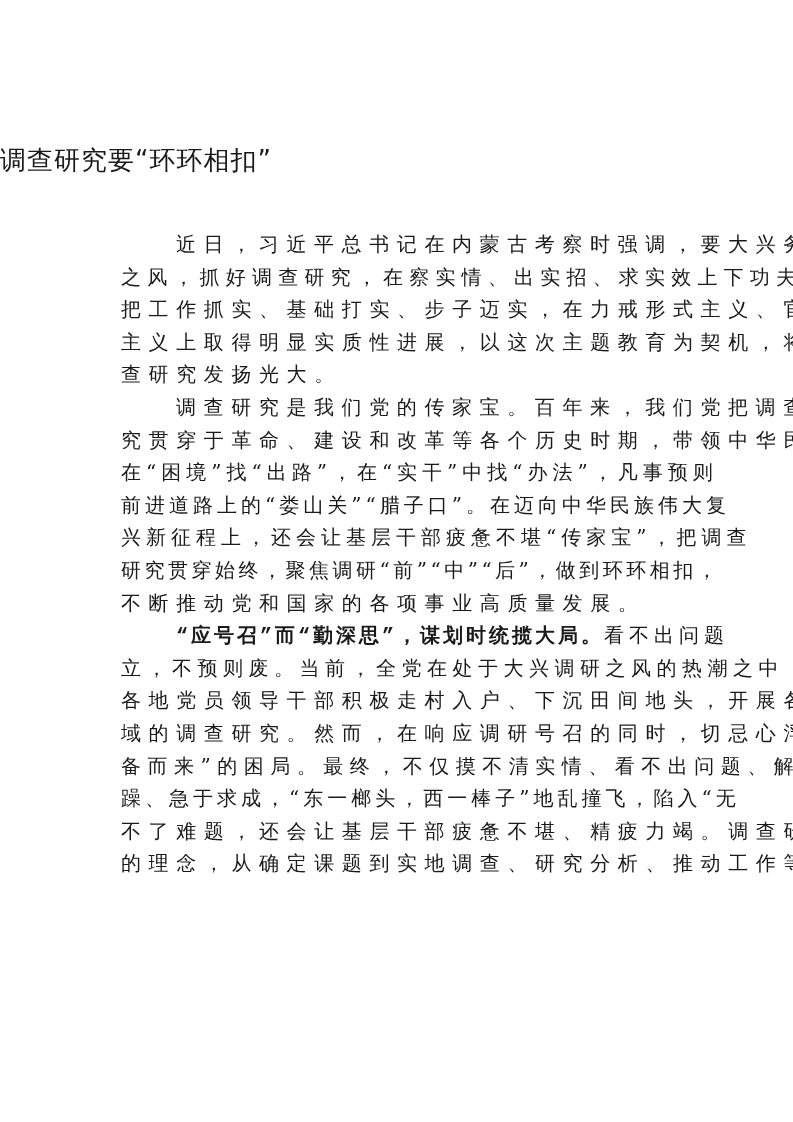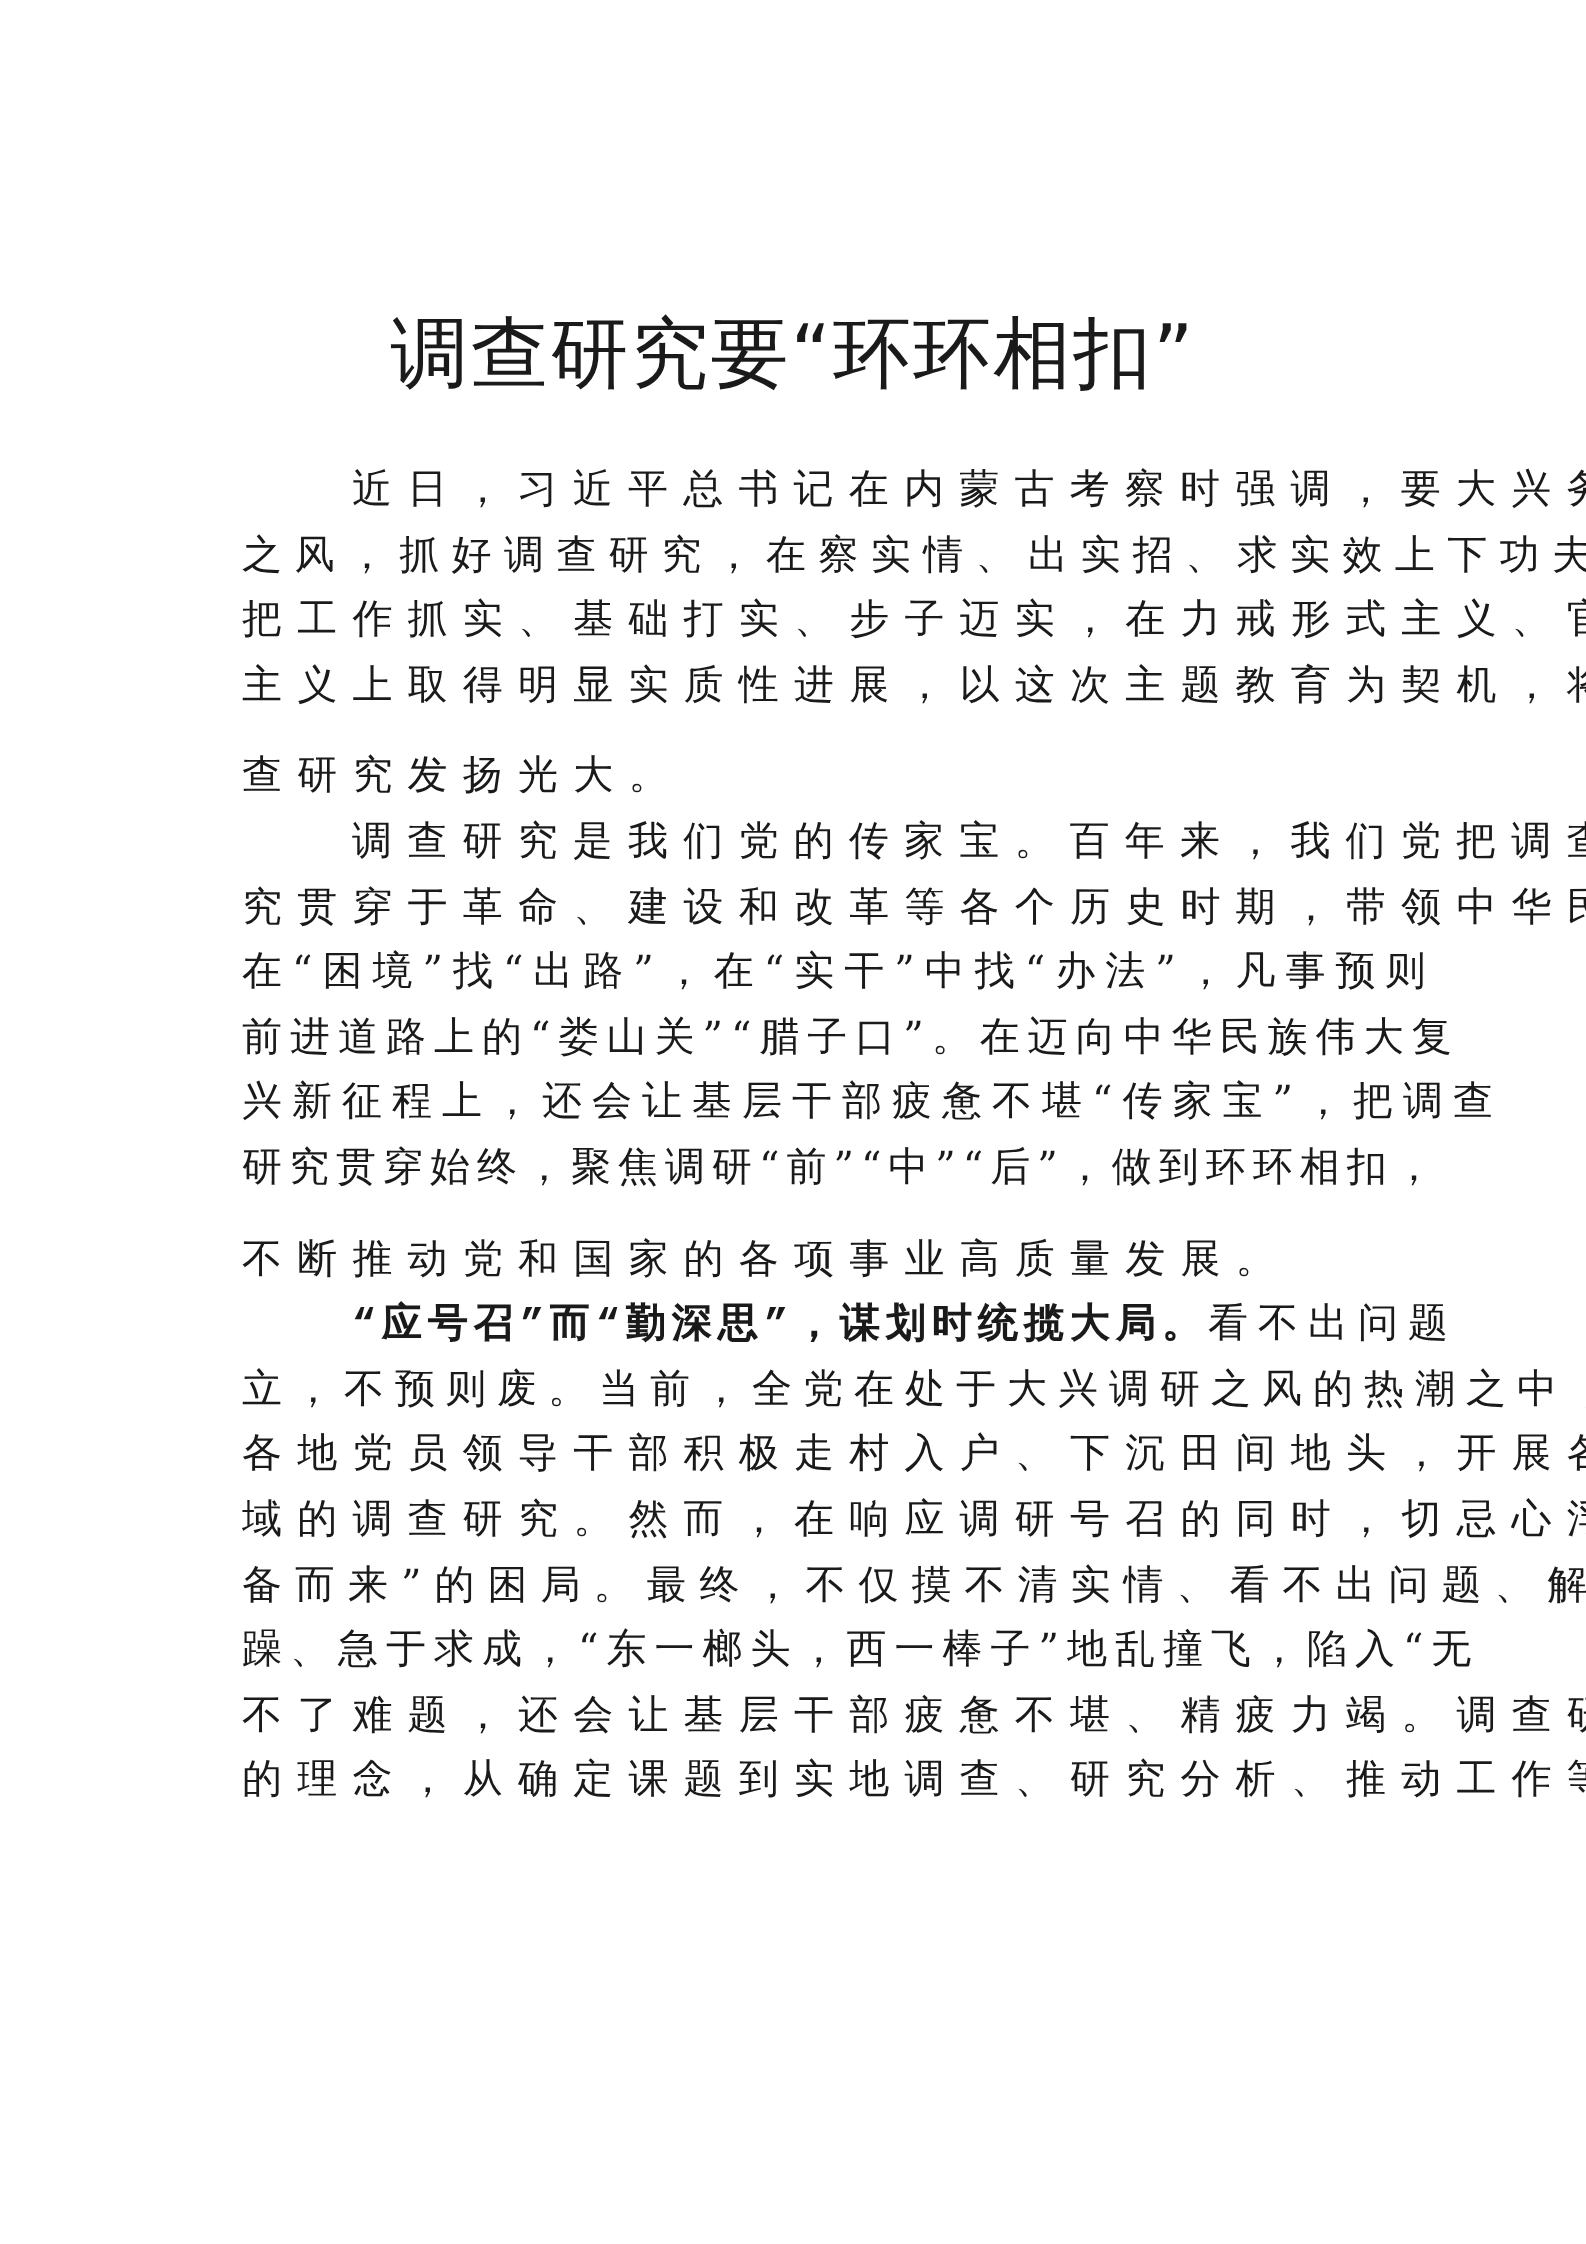--- a/index.html
+++ b/index.html
@@ -17,25 +17,25 @@
   }
   .page {
     position: absolute;
     left: 0; top: 0;
     width: 793px; height: 1122px;
     background: #ffffff;
   }
   .title {
     position: absolute;
     left: 0;
-    top: 158px;
+    top: 140px;
     width: 793px;
-    text-align: center;
+    text-align: left;
     font-family: "DejaVu Sans", "Liberation Sans", sans-serif;
-    font-size: 39px;
+    font-size: 26px;
     line-height: 40px;
     color: #1a1a1a;
     letter-spacing: 1px;
   }
   .body-text {
     position: absolute;
     left: 121px;
     top: 228px;
     width: 552px;
   }
@@ -44,21 +44,20 @@
     line-height: 32.6px;
     font-size: 20px;
     white-space: nowrap;
     letter-spacing: 7.6px;
     text-align: justify;
     text-align-last: justify;
     overflow: visible;
   }
   .line.last {
     text-align-last: left;
-    margin-top: 13px;
   }
   .line.indent {
     padding-left: 55px;
   }
   .bold {
     font-family: Liberation Mono, monospace;
     font-weight: bold;
     letter-spacing: 3px;
   }
 </style>

